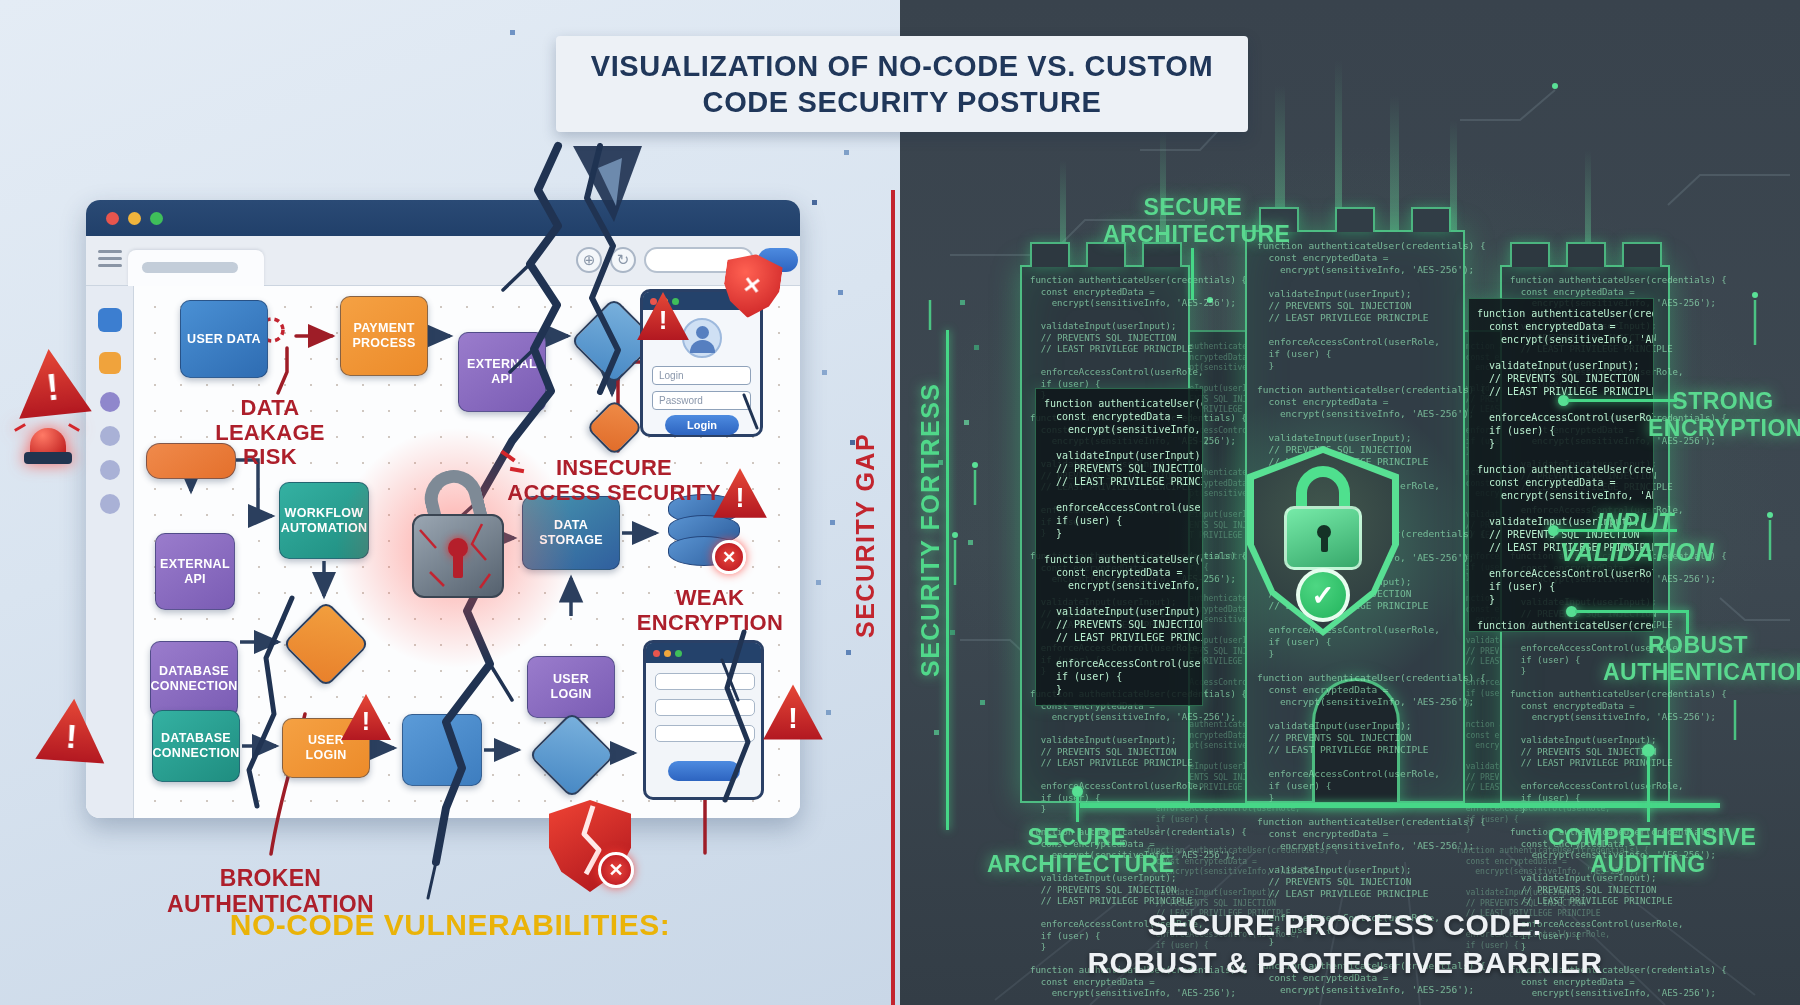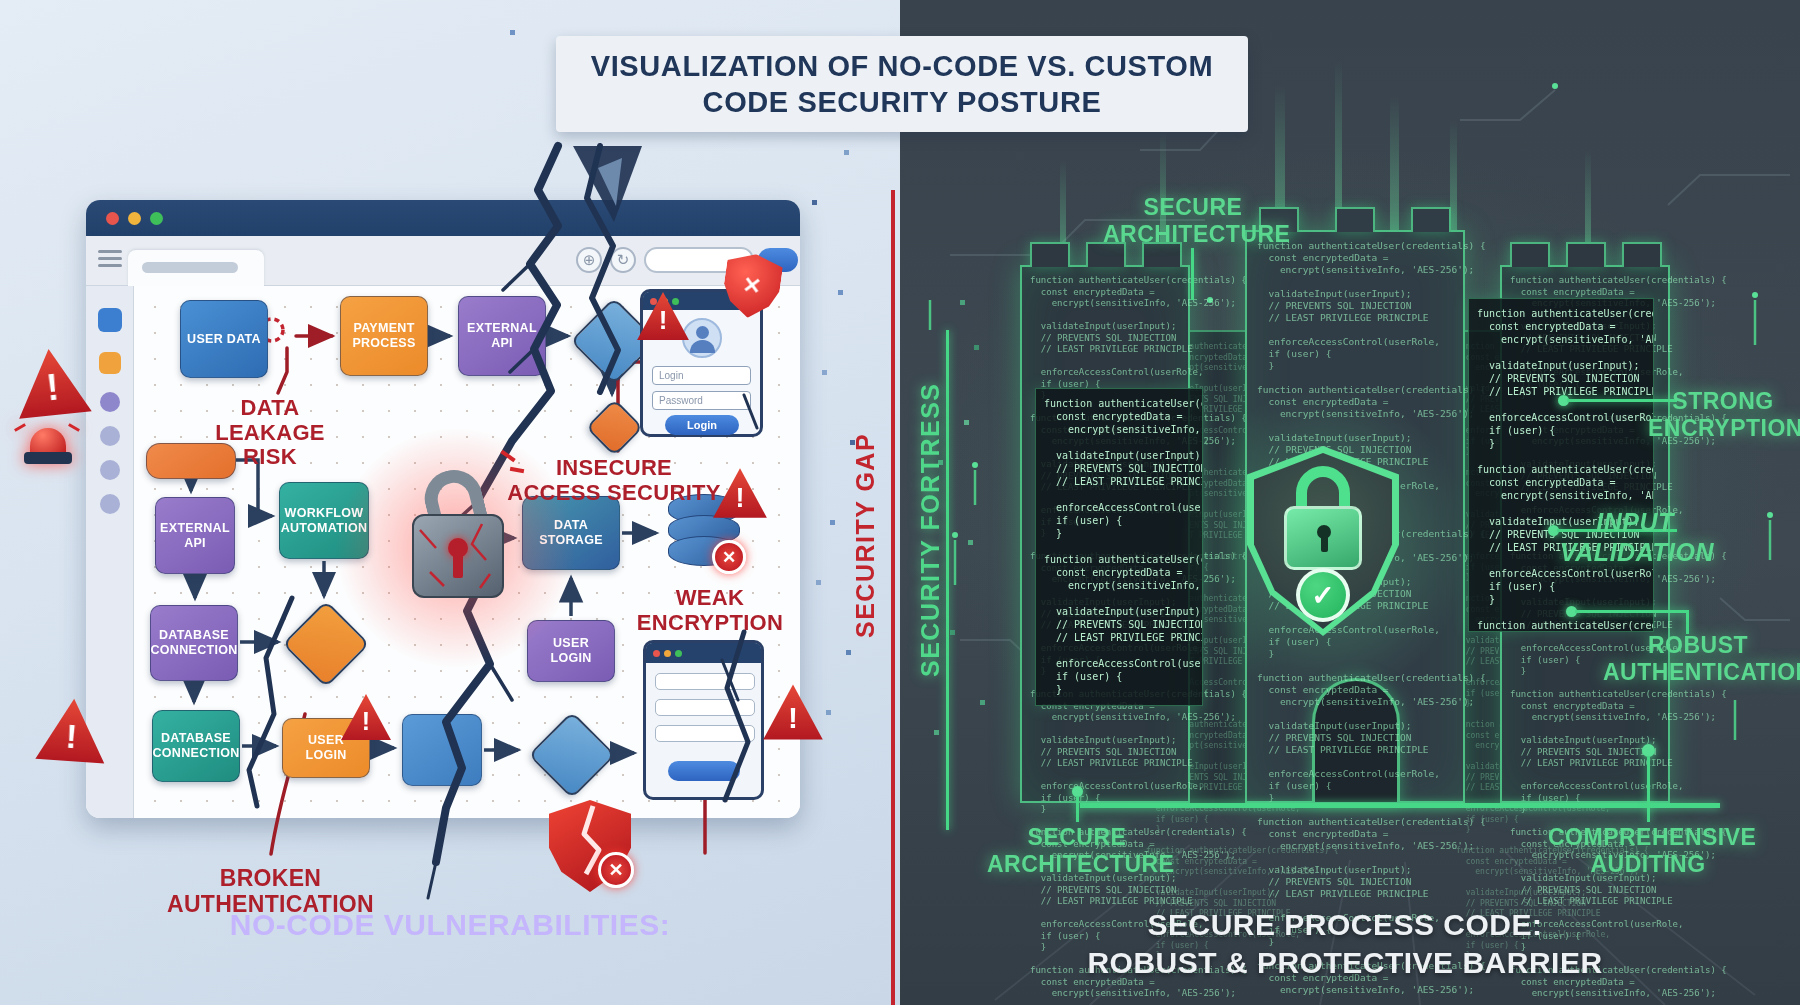--- a/index.html
+++ b/index.html
@@ -26,21 +26,21 @@
   .bluepill{width:40px;height:24px;border-radius:12px;background:linear-gradient(#4d8be0,#2d64c0);}
   .sidebar{left:0;top:86px;width:48px;height:532px;background:#e6ebf3;border-right:1px solid #ccd5e0;border-radius:0 0 0 14px;box-sizing:border-box;}
   .canvas{left:48px;top:86px;width:666px;height:532px;border-radius:0 0 14px 0;
       background:radial-gradient(circle,#cfc7c0 1.2px,rgba(0,0,0,0) 1.5px) 8px 8px/26px 26px,#fcfdfe;}
   .node{display:flex;align-items:center;justify-content:center;text-align:center;color:#fff;font-weight:700;
       font-size:12.5px;line-height:1.18;letter-spacing:.3px;border-radius:10px;padding:4px;box-sizing:border-box;
       border:1px solid rgba(30,50,85,.5);box-shadow:0 3px 6px rgba(40,60,90,.3);z-index:12;}
   .c-blue{background:linear-gradient(145deg,#4a90d4,#2e6cb2);align-items:center;}
   .c-orange{background:linear-gradient(145deg,#f5a143,#ec8b2a);}
   .c-redorange{background:linear-gradient(145deg,#f08a4b,#e4702c);}
-  .c-purple{background:linear-gradient(145deg,#9a7ccc,#7a5cb4);}
+  .c-purple{background:linear-gradient(145deg,#9a7ccc,#7a5cb4);margin-top:36px;}
   .c-teal{background:linear-gradient(145deg,#34b1a2,#1f8d80);}
   .c-steel{background:linear-gradient(145deg,#4695ae,#305f9e);}
   .c-skyblue{background:linear-gradient(145deg,#5b9bd8,#3d7dbf);}
   .diamond{transform:rotate(45deg);border-radius:9px;border:2px solid #2b3f5e;box-shadow:0 3px 6px rgba(40,60,90,.3);z-index:12;}
   .d-blue{background:linear-gradient(145deg,#79b1dd,#4788c4);}
   .d-orange{background:linear-gradient(145deg,#f29f3e,#e8802b);}
   .tri{clip-path:polygon(50% 4%,98% 96%,2% 96%);background:linear-gradient(#e84a38,#b01620);
       filter:drop-shadow(0 0 9px rgba(255,60,50,.9));z-index:36;}
   .tri span{position:absolute;left:0;right:0;bottom:12%;text-align:center;color:#fff;font-weight:900;}
   .shieldshape{clip-path:polygon(50% 0,100% 15%,100% 52%,85% 78%,50% 100%,15% 78%,0 52%,0 15%);}
@@ -304,21 +304,21 @@
   </div>
   <div class="abs risk" style="left:630px;top:586px;width:160px;font-size:22px;">
     <div>WEAK</div>
     <div>ENCRYPTION</div>
   </div>
   <div class="abs risk" style="left:158px;top:866px;width:225px;font-size:23px;">
     <div>BROKEN</div>
     <div>AUTHENTICATION</div>
   </div>
 
-  <div class="abs caption" style="left:100px;top:906px;width:700px;color:#c4b5fd;">
+  <div class="abs caption" style="left:100px;top:906px;width:700px;color:#eab308;">
     <div>NO-CODE VULNERABILITIES:</div>
   </div>
 
   <div class="abs vtext" style="left:851px;top:420px;width:34px;height:230px;color:#c2252e;font-size:25px;">
     <span>SECURITY GAP</span></div>
   <div class="abs" style="left:891px;top:190px;width:4px;height:815px;background:#c3242e;z-index:22;"></div>
   <div class="abs vtext" style="left:916px;top:382px;width:34px;height:296px;color:#50d88a;font-size:25px;text-shadow:0 0 12px rgba(80,220,140,.8);">
     <span>SECURITY FORTRESS</span></div>
   <div class="abs gline" style="left:946px;top:330px;width:3px;height:500px;"></div>
 

